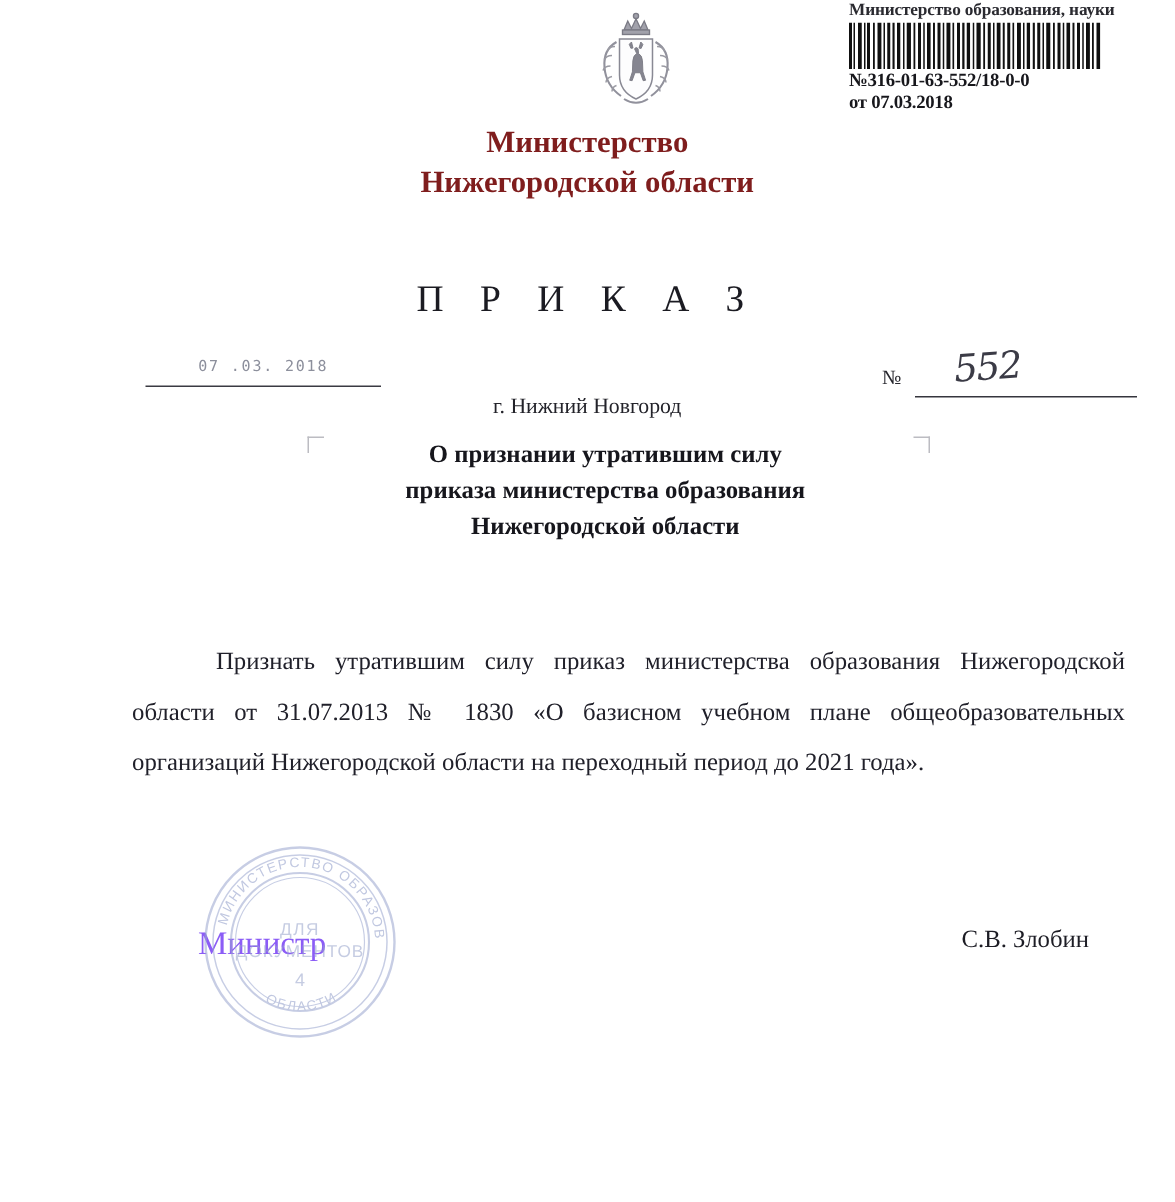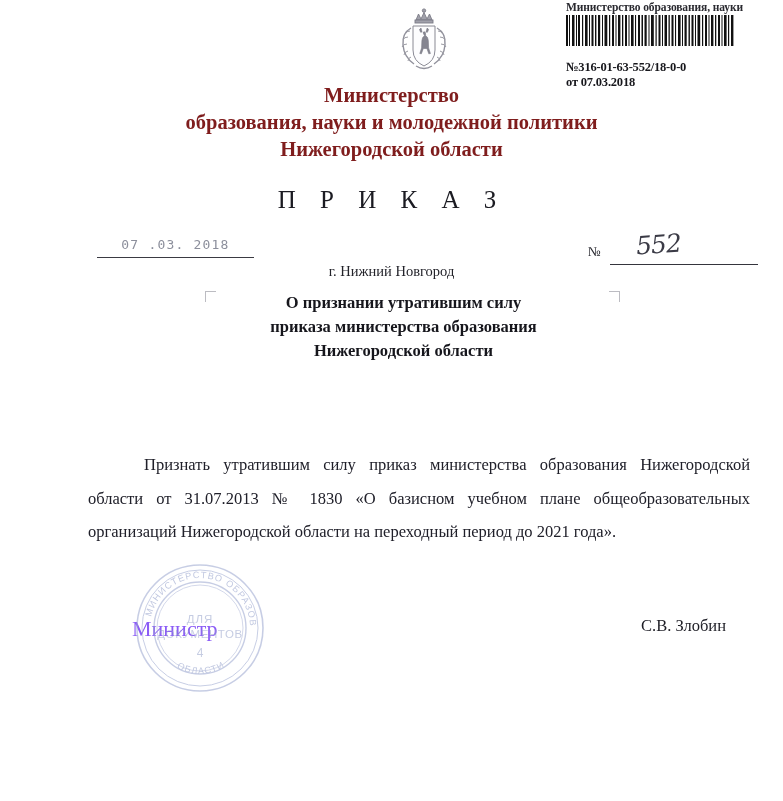--- a/index.html
+++ b/index.html
@@ -42,21 +42,21 @@
     height: 31px;
     background-repeat: repeat-y;
     background-size: 100% 100%;
   }
   #barcode .bars {
     display: block;
     width: 100%;
     height: 100%;
   }
   #reg-number {
-    margin-top: 14px;
+    margin-top: 0;
     font-size: 12.5px;
     font-weight: bold;
     color: #17171c;
     letter-spacing: -0.2px;
     line-height: 15px;
   }
   #reg-date {
     font-size: 12.5px;
     font-weight: bold;
     color: #17171c;
@@ -103,21 +103,21 @@
   
   #date-field {
     position: absolute;
     left: 97px;
     top: 236px;
     width: 157px;
   }
   #date-stamp {
     text-align: center;
     font-family: "DejaVu Sans Mono", monospace;
-    font-size: 13px;
+    font-size: 10px;
     letter-spacing: 1.2px;
     color: #8c8f9c;
     line-height: 17px;
     white-space: nowrap;
   }
   #date-rule {
     margin-top: 4px;
     border-bottom: 1.3px solid #3a3a42;
     width: 157px;
   }
@@ -202,21 +202,20 @@
     position: absolute;
     left: 88px;
     top: 424px;
     width: 662px;
     font-size: 16.5px;
     line-height: 33.5px;
     text-align: justify;
     text-indent: 56px;
     color: #20202a;
     hyphens: none;
-    margin-top: 24px;
   }
 
   
   #signer-title {
     position: absolute;
     left: 96px;
     top: 616px;
     font-size: 22px;
     color: #8b5cf6;
     margin-left: 36px;
@@ -330,21 +329,20 @@
         <path d="M54 22 q9 5 8 17 q-1 12 -11 19" stroke="#7a7a87" stroke-width="1.4"></path>
         <path d="M55 25 q4 0 5 3 M57 31 q4 0 5 3 M58 38 q4 0 5 3 M57 45 q4 1 4 4 M54 51 q3 1 3 4" stroke="#85858f" stroke-width="1"></path>
 
         <path d="M33 60 q8 5 16 0" stroke="#7a7a87" stroke-width="1.3"></path>
       </g>
     </svg>
   </div>
 
   <div id="ministry-heading">
     <div>Министерство</div>
-    <div>образования, науки и молодежной политики</div>
     <div>Нижегородской области</div>
   </div>
 
   <div id="order-word">П Р И К А З</div>
 
   <div id="date-field">
     <div id="date-stamp">07 .03. 2018</div>
     <div id="date-rule"></div>
   </div>
 

